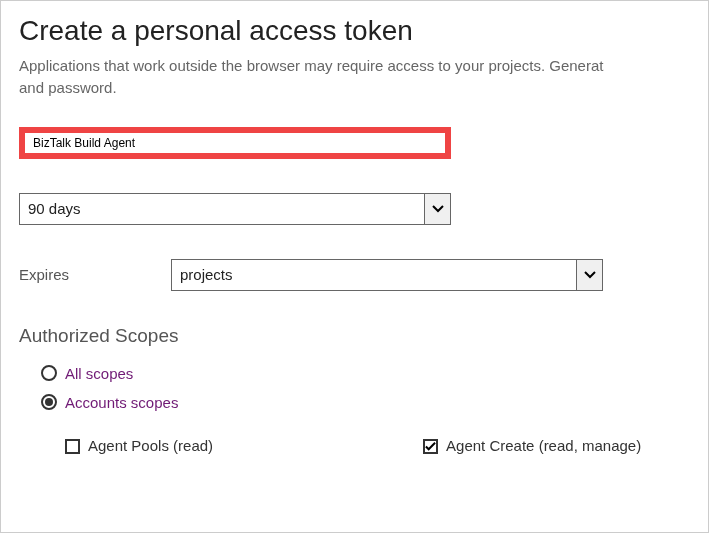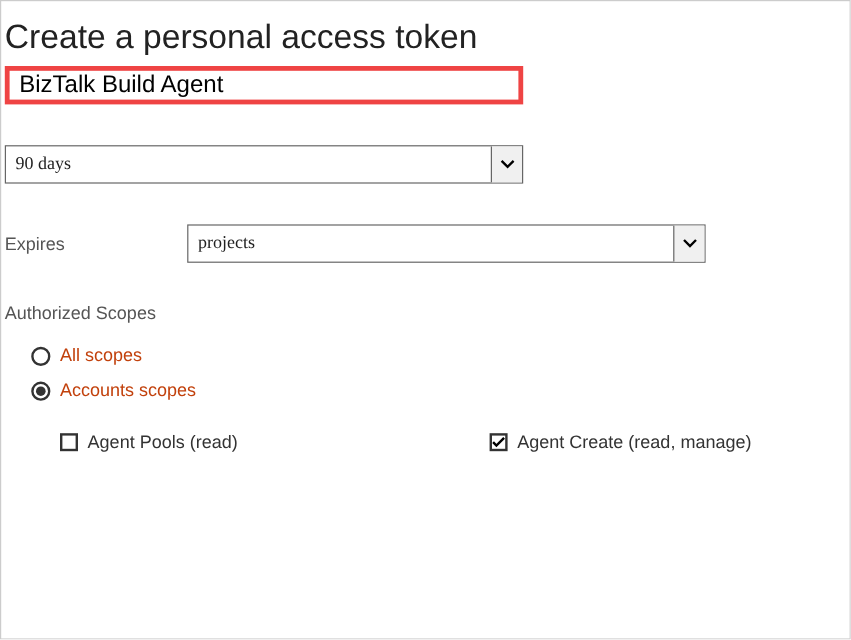--- a/index.html
+++ b/index.html
@@ -4,21 +4,21 @@
   <style>
     * { box-sizing: border-box; }
     body {
       margin: 0;
       font-family: "Segoe UI", Tahoma, sans-serif;
       color: #333;
       background: #fff;
       font-size: 15px;
     }
     .container {
-      padding: 14px 3px;
+      padding: 14px 18px;
       width: 709px;
       height: 533px;
       overflow: hidden;
       border: 1px solid #ccc;
     }
     .title {
       font-size: 28px;
       font-weight: 300;
       color: #222;
       margin: 0 0 8px 0;
@@ -38,65 +38,64 @@
     }
     .form-label {
       width: 152px;
       color: #555;
       font-size: 15px;
       flex-shrink: 0;
     }
     .text-input {
       flex: 0 0 432px;
       height: 32px;
-      border: 4px solid #ef4444;
+      border: 6px solid #ef4444;
       padding: 4px 8px;
-      font-size: 20px;
+      font-size: 12px;
       font-family: inherit;
       background: #fff;
     }
     .select-wrap {
       flex: 0 0 432px;
       position: relative;
       height: 32px;
       border: 1px solid #666;
       background: #fff;
       display: flex;
       align-items: center;
     }
     .select-value {
       flex: 1;
       padding: 0 8px;
       font-size: 15px;
       color: #222;
-      font-family: Liberation Serif, serif;
     }
     .select-arrow {
       width: 26px;
       height: 100%;
       border-left: 1px solid #666;
       display: flex;
       align-items: center;
       justify-content: center;
       background: #f0f0f0;
     }
     .select-arrow svg { width: 12px; height: 8px; }
     .section-heading {
       color: #555;
-      font-size: 15px;
+      font-size: 19px;
       margin-bottom: 18px;
     }
     .radio-group {
       padding-left: 22px;
     }
     .radio-item {
       display: flex;
       align-items: center;
       margin-bottom: 12px;
-      color: #c2410c;
+      color: #701a75;
     }
     .radio {
       width: 16px;
       height: 16px;
       border: 2px solid #333;
       border-radius: 50%;
       margin-right: 8px;
       display: flex;
       align-items: center;
       justify-content: center;
@@ -110,41 +109,45 @@
       background: #333;
     }
     .checkbox-row {
       display: flex;
       padding-left: 46px;
       margin-top: 26px;
       gap: 210px;
     }
     .checkbox-item {
       display: flex;
-      align-items: center;
+      align-items: flex-end;
       color: #333;
     }
     .checkbox {
       width: 15px;
       height: 15px;
       border: 2px solid #333;
       margin-right: 8px;
       display: flex;
       align-items: center;
       justify-content: center;
       flex-shrink: 0;
     }
     .checkbox.checked svg { width: 11px; height: 11px; display: block; }
     .checkbox svg { display: none; }
   </style>
 </head>
 <body>
 
 <div class="container">
   <h1 class="title">Create a personal access token</h1>
+  <p class="subtitle">
+    <span>Applications that work outside the browser may require access to your projects. Generat</span>
+    <span class="line2">and password.</span>
+  </p>
 
   <div class="form-row">
     <input class="text-input" type="text" value="BizTalk Build Agent" style="">
   </div>
 
   <div class="form-row">
     <div class="select-wrap">
       <div class="select-value">90 days</div>
       <div class="select-arrow">
         <svg viewBox="0 0 12 8">

